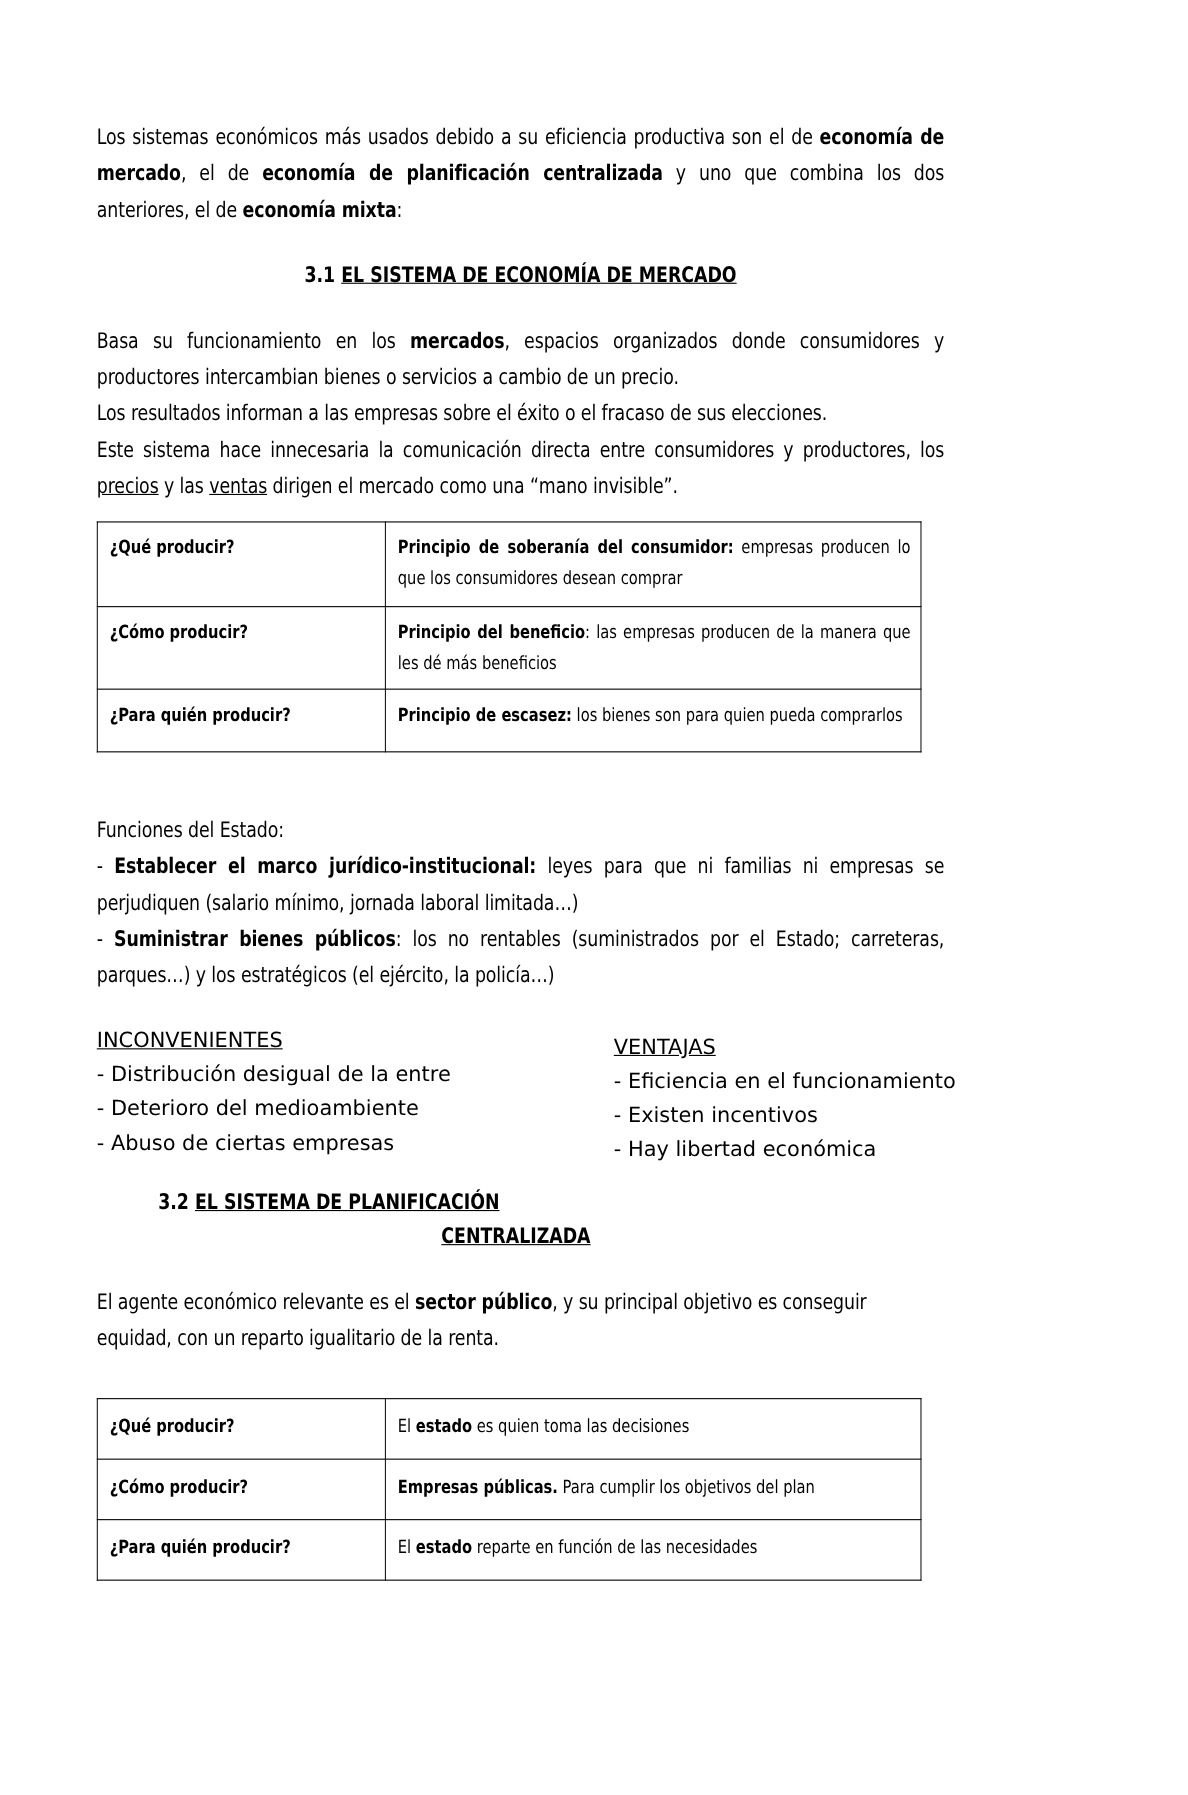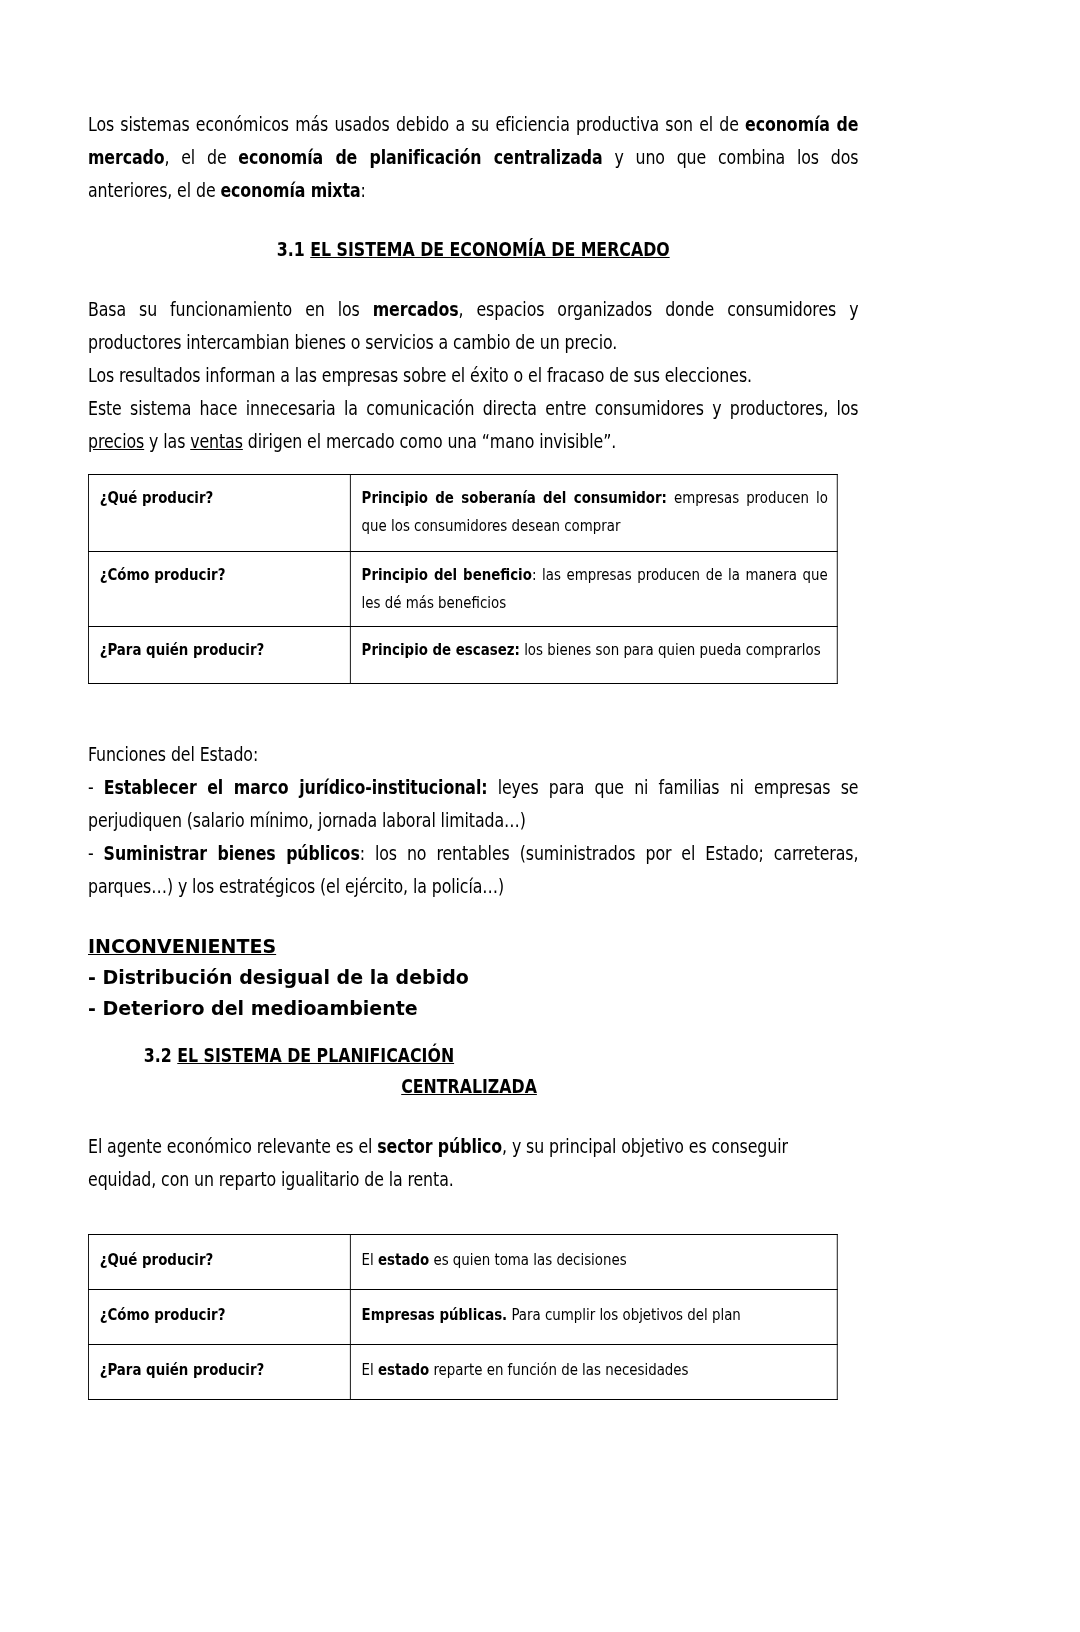--- a/index.html
+++ b/index.html
@@ -91,21 +91,21 @@
   }
   table.grid.t1 td.r1 { height: 58px; }
   table.grid.t1 td.r2 { height: 54px; }
   table.grid.t1 td.r3 { height: 38px; }
   table.grid.t2 td { height: 30px; padding-top: 11px; padding-bottom: 13px; }
 
   .two-col {
     display: flex;
     width: 856px;
   }
-  .col-left { width: 470px; font-weight: bold; }
+  .col-left { width: 470px; }
   .col-right { width: 386px; padding-top: 6px; }
   .wide-list {
     font-family: "DejaVu Sans", sans-serif;
     font-size: 19px;
     line-height: 31px;
   }
   .wide-list .hdr {
     text-decoration: underline;
     display: block;
   }
@@ -156,22 +156,29 @@
 
     <p class="body condensed" style="text-align:left;">Funciones del Estado:</p>
     <p class="body condensed"><span>- </span><b>Establecer el marco jurídico-institucional:</b><span> leyes para que ni familias ni empresas se perjudiquen (salario mínimo, jornada laboral limitada…)</span></p>
     <p class="body condensed"><span>- </span><b>Suministrar bienes públicos</b><span>: los no rentables (suministrados por el Estado; carreteras, parques…) y los estratégicos (el ejército, la policía…)</span></p>
 
     <div class="spacer-md"></div>
 
     <div class="two-col">
       <div class="col-left wide-list">
         <span class="hdr">INCONVENIENTES</span>
-        <span class="li">- Distribución desigual de la debido</span>
+        <span class="li">- Distribución desigual de la entre</span>
         <span class="li">- Deterioro del medioambiente</span>
+        <span class="li">- Abuso de ciertas empresas</span>
+      </div>
+      <div class="col-right wide-list">
+        <span class="hdr">VENTAJAS</span>
+        <span class="li">- Eficiencia en el funcionamiento</span>
+        <span class="li">- Existen incentivos</span>
+        <span class="li">- Hay libertad económica</span>
       </div>
     </div>
 
     <div class="spacer-sm"></div>
 
     <div class="heading-32 line1 condensed"><span>3.2</span>&nbsp;<u>EL SISTEMA DE PLANIFICACIÓN</u></div>
     <div class="heading-32 line2 condensed"><u>CENTRALIZADA</u></div>
 
     <div class="spacer-md"></div>
 

